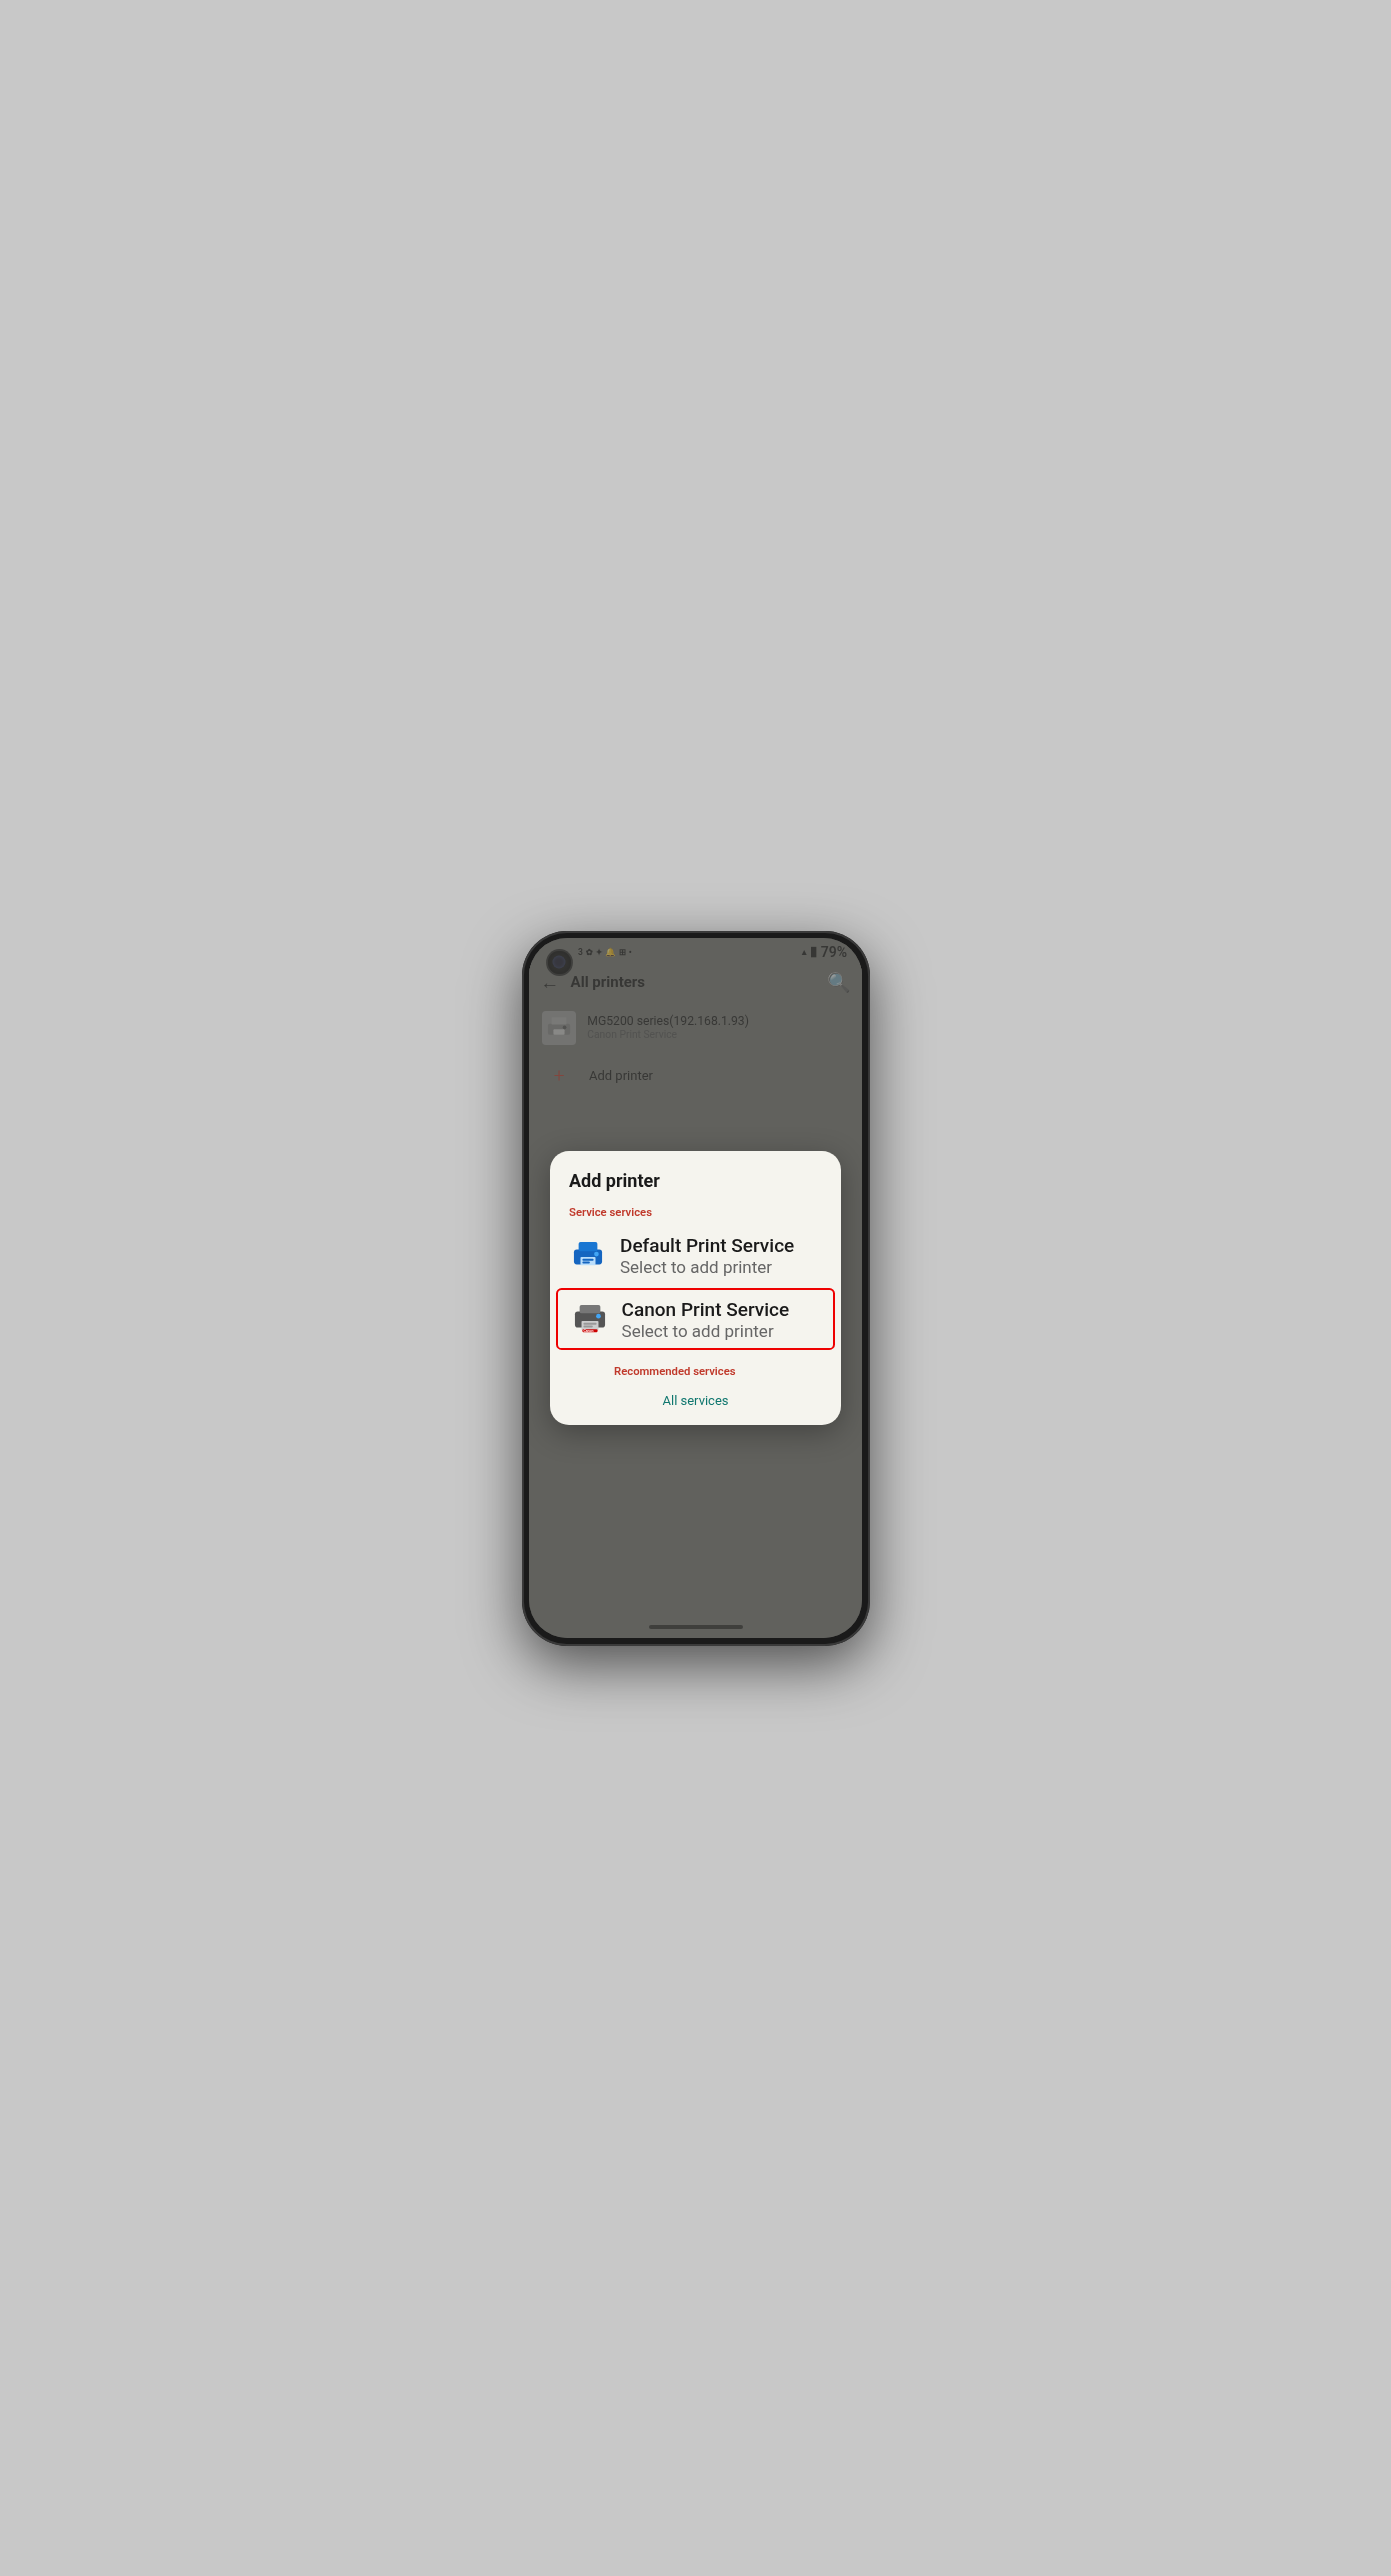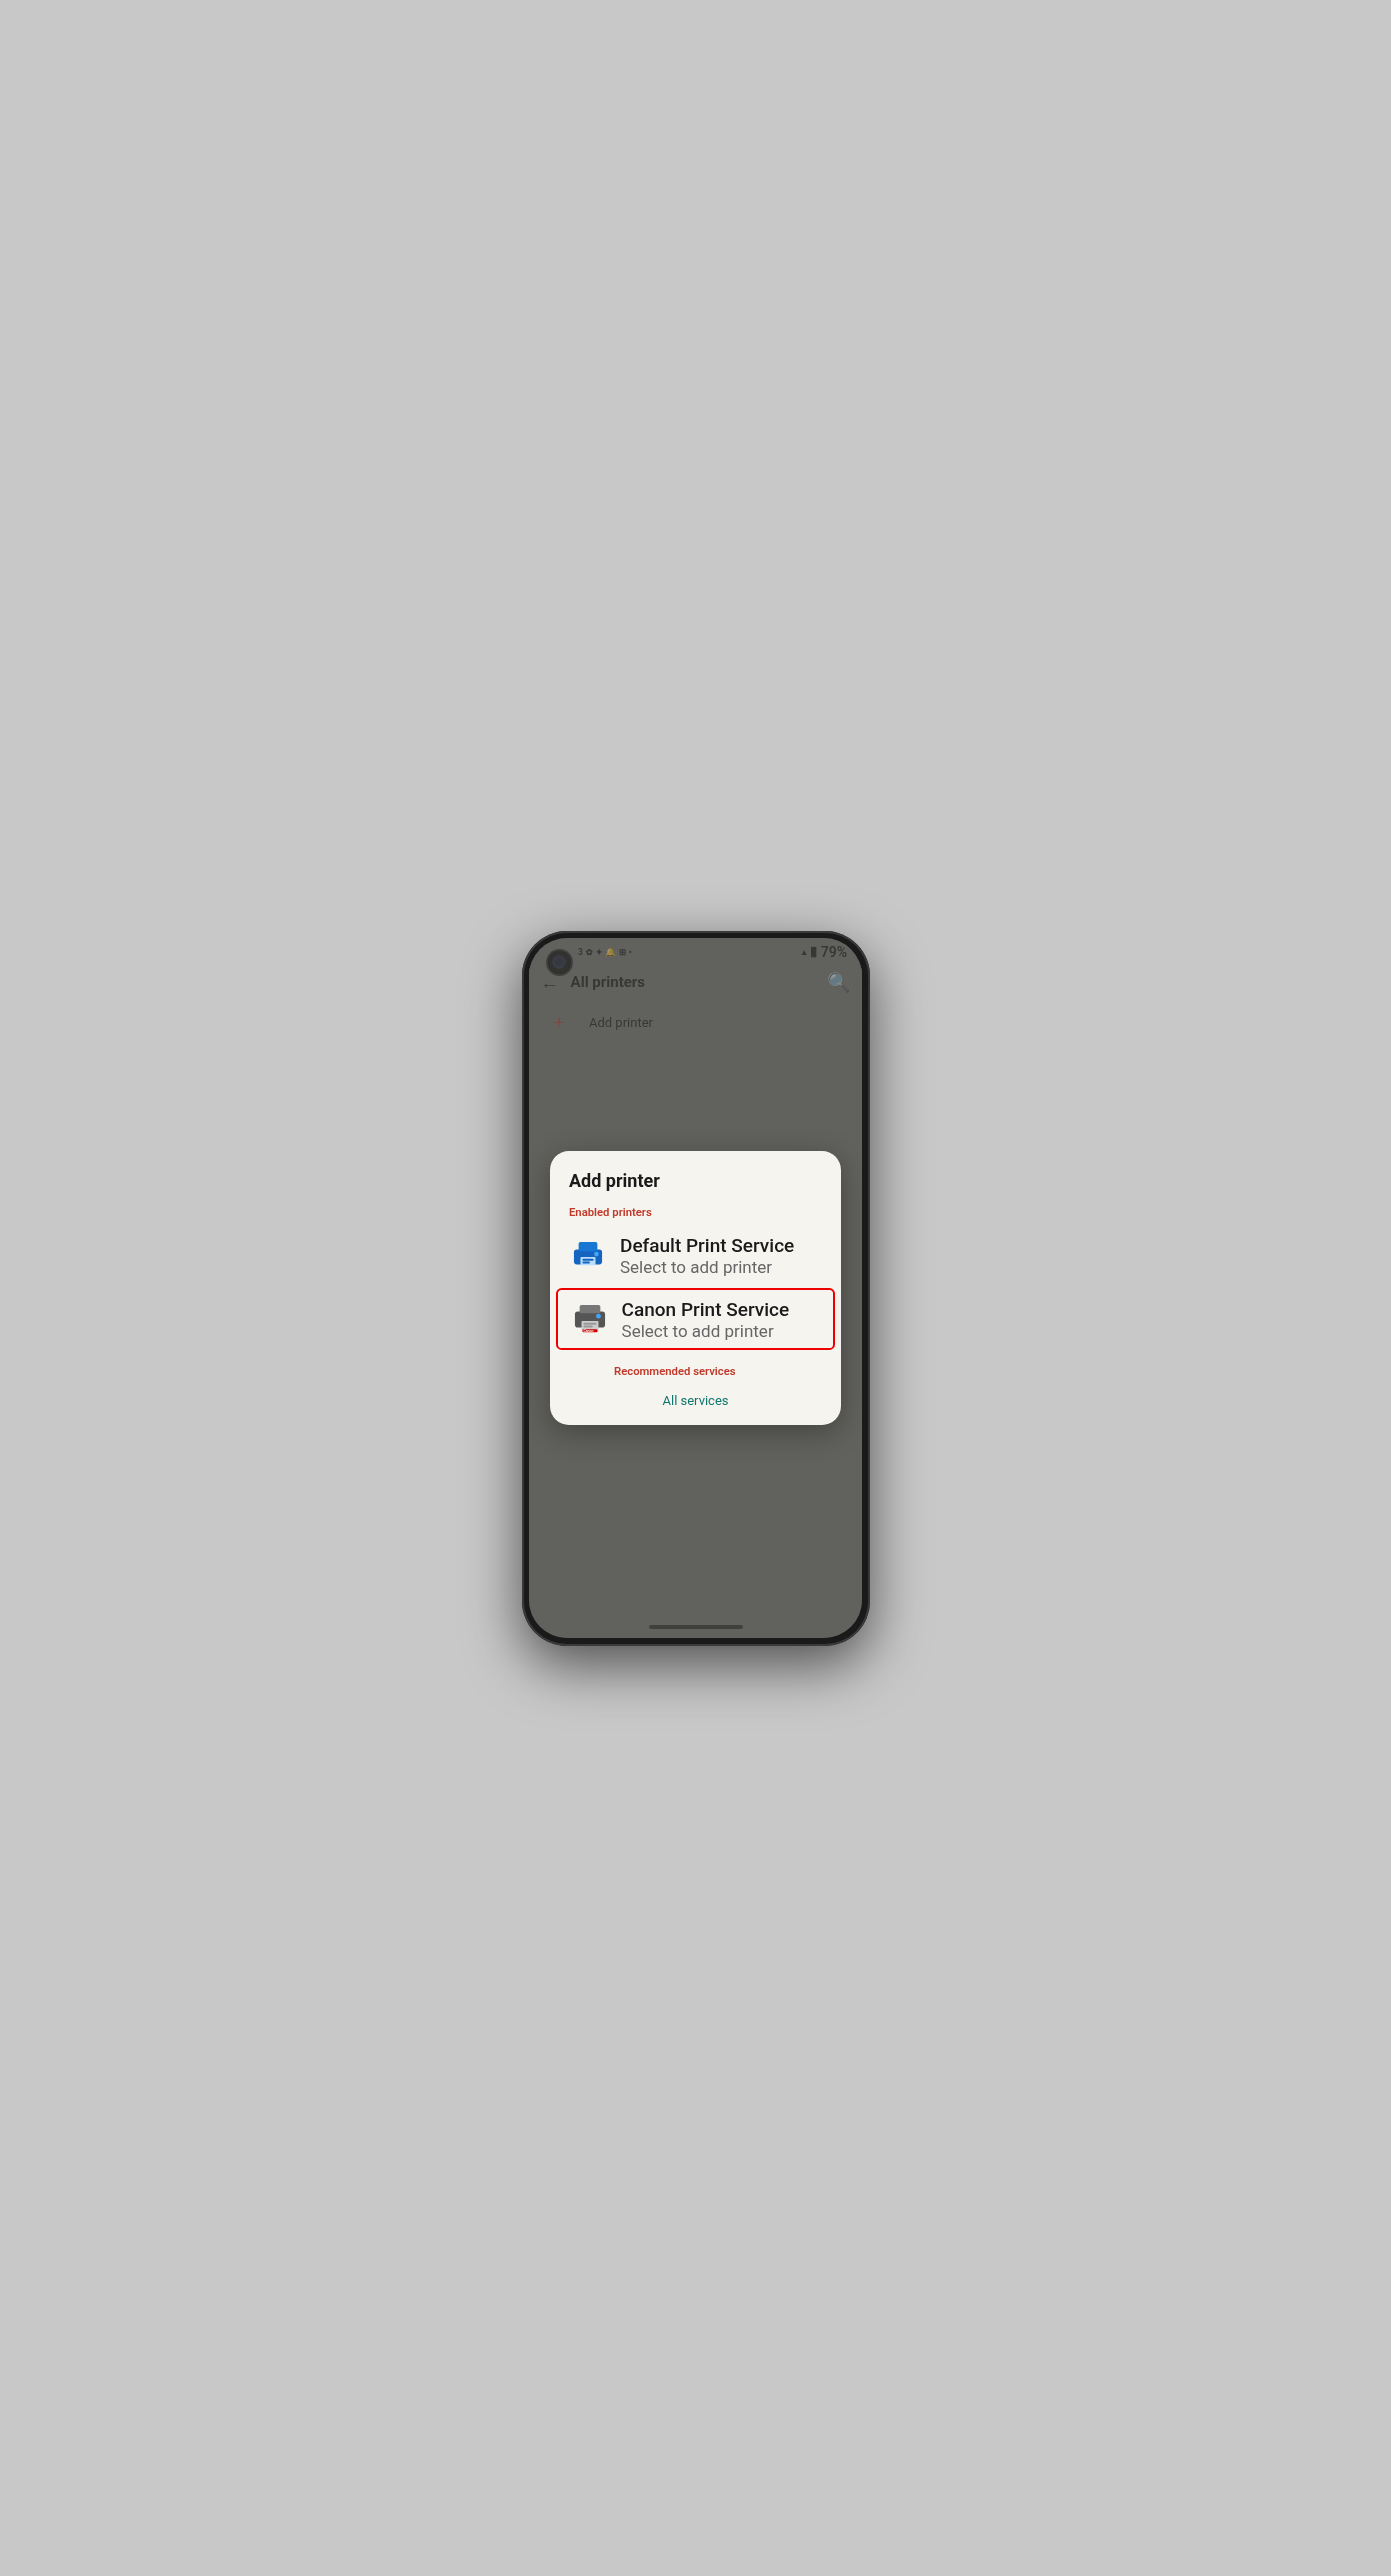--- a/index.html
+++ b/index.html
@@ -247,32 +247,47 @@
         <span class="battery-text">79%</span>
       </div>
     </div>
 
     <div class="app-bar">
       <span class="app-bar-back">←</span>
       <span class="app-bar-title">All printers</span>
       <span class="app-bar-search">🔍</span>
     </div>
 
+    <div class="printer-item">
+      <div class="printer-icon-wrap">
+
+        <svg width="26" height="20.7" viewBox="0 0 28 22">
+          <rect x="2" y="7" width="24" height="12" rx="2" fill="#888"></rect>
+          <rect x="6" y="0" width="16" height="8" rx="1" fill="#aaa"></rect>
+          <rect x="8" y="13" width="12" height="6" rx="1" fill="#ccc"></rect>
+          <circle cx="20" cy="11" r="2" fill="#555"></circle>
+        </svg>
+      </div>
+      <div>
+        <div class="printer-text-main">MG5200 series(192.168.1.93)</div>
+        <div class="printer-text-sub">Canon Print Service</div>
+      </div>
+    </div>
 
     <div class="add-printer-row">
       <span class="add-icon">+</span>
       <span class="add-label">Add printer</span>
     </div>
 
     <div class="overlay">
       <div class="dialog">
 
         <div class="dialog-title">Add printer</div>
 
-        <div class="dialog-section-label">Enabled printers</div>
+        <div class="dialog-section-label">Service services</div>
 
         <div class="dialog-item">
           <div class="dialog-item-icon">
 
             <svg width="36" height="30" viewBox="0 0 38 32">
               <rect x="4" y="10" width="30" height="16" rx="3" fill="#1565c0"></rect>
               <rect x="9" y="2" width="20" height="10" rx="2" fill="#1976d2"></rect>
               <rect x="11" y="18" width="16" height="9" rx="1" fill="#bbdefb"></rect>
               <rect x="13" y="20" width="12" height="2" rx="1" fill="#1565c0"></rect>
               <rect x="13" y="23" width="8" height="2" rx="1" fill="#1565c0"></rect>

